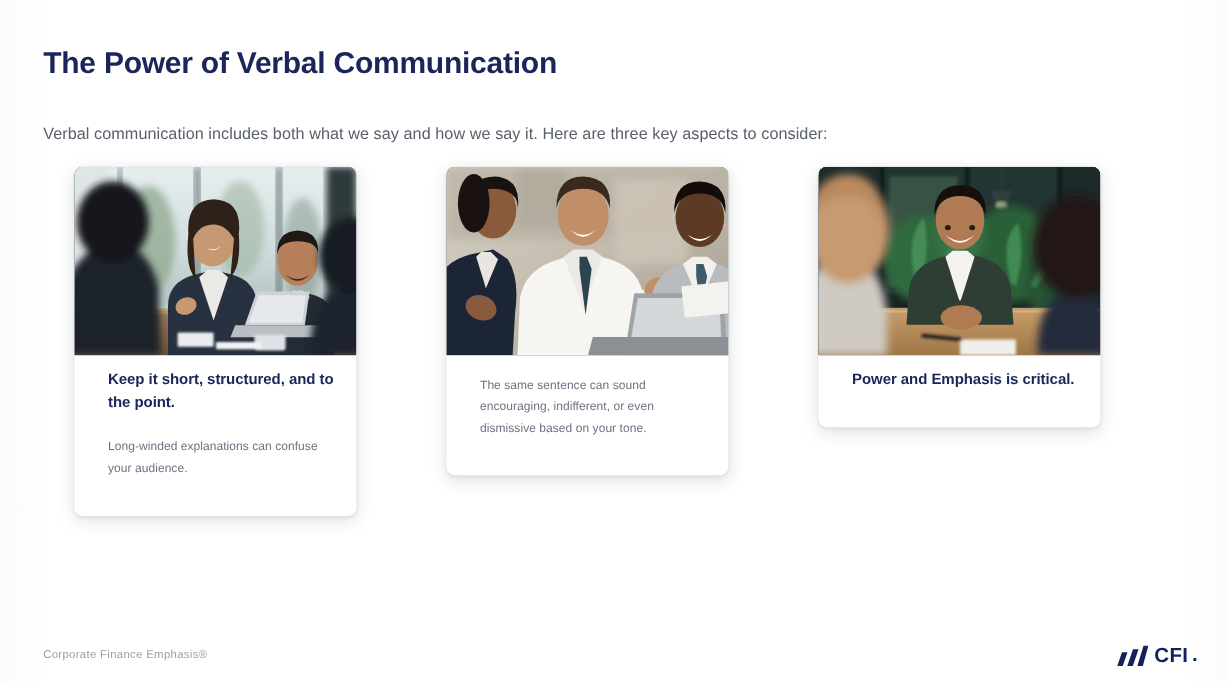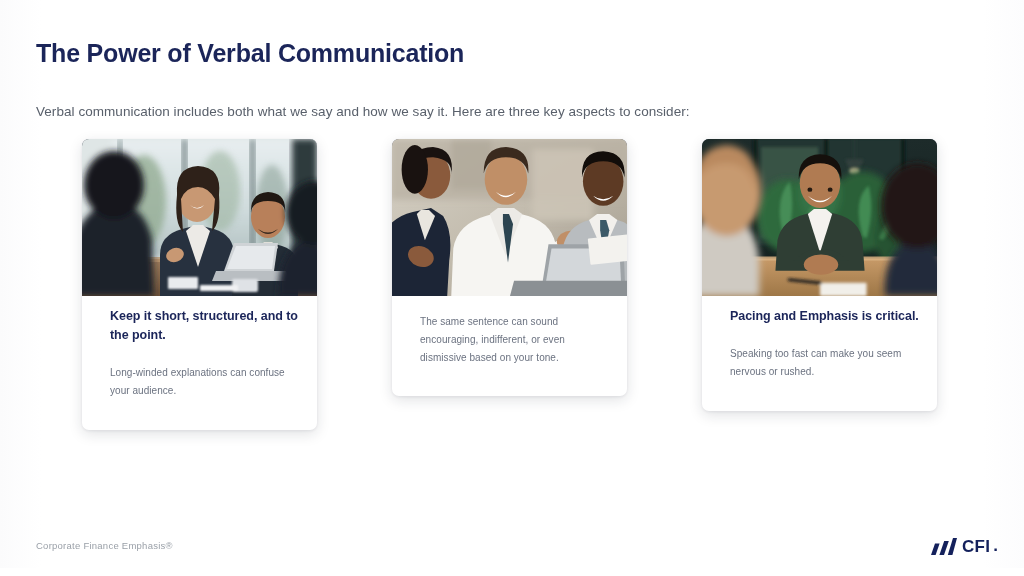--- a/index.html
+++ b/index.html
@@ -47,21 +47,20 @@
 
   
   .cards {
     position: absolute;
     left: 62px;
     top: 139px;
     width: 900px;
     display: flex;
     gap: 75px;
     align-items: flex-start;
-    margin-left: 20px;
   }
   .card {
     width: 235px;
     background: #ffffff;
     border-radius: 7px;
     box-shadow: 0 4px 14px rgba(25, 30, 50, 0.13), 0 1px 3px rgba(25, 30, 50, 0.07);
     overflow: hidden;
     display: flex;
     flex-direction: column;
   }
@@ -353,22 +352,21 @@
             <ellipse cx="214" cy="66" rx="36" ry="42" fill="#201712"></ellipse>
           </g>
 
           <g filter="url(#c3soft)">
             <rect x="118" y="142" width="46" height="13" rx="1" fill="#f1efe9"></rect>
             <rect x="86" y="139" width="34" height="3" rx="1.5" fill="#1c1c1c" transform="rotate(6 103 140)"></rect>
           </g>
         </svg>
       </div>
       <div class="card-body">
-        <p class="card-heading">Pacing and Emphasis is critical.</p>
-        <p class="card-text">Speaking too fast can make you seem nervous or rushed.</p>
+        <p class="card-heading">Power and Emphasis is critical.</p>
       </div>
     </div>
 
   </div>
 
   <div class="footer-brand">Corporate Finance Emphasis®</div>
 
   <div class="footer-logo">
     <svg class="logo-mark" width="26" height="17" viewBox="0 0 26 17" aria-hidden="true">
       <path d="M4.6 17 L0 17 L4.0 5.6 L8.6 5.6 Z" fill="#14215c"></path>

